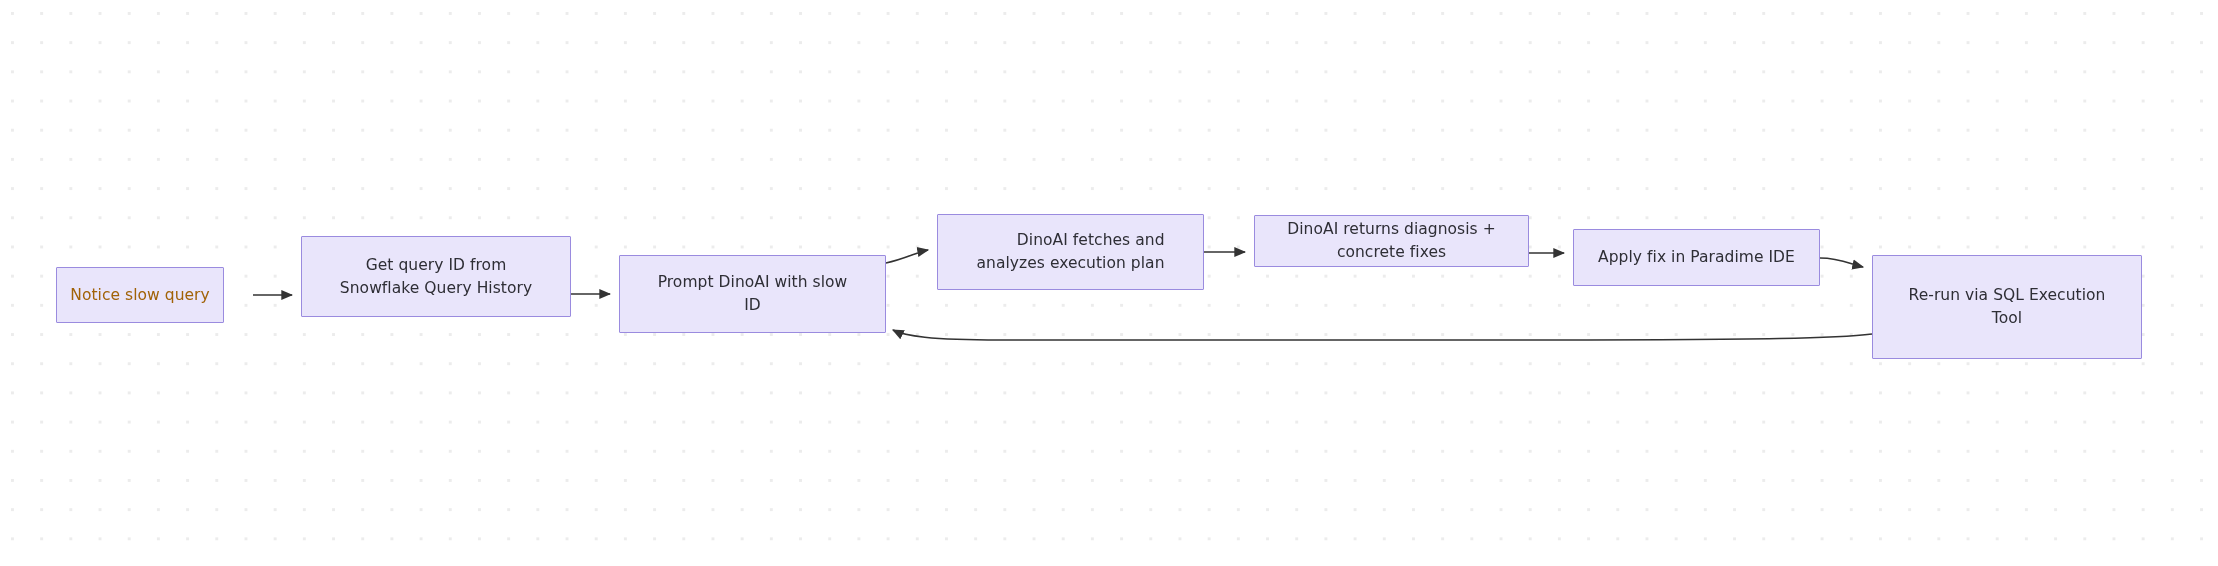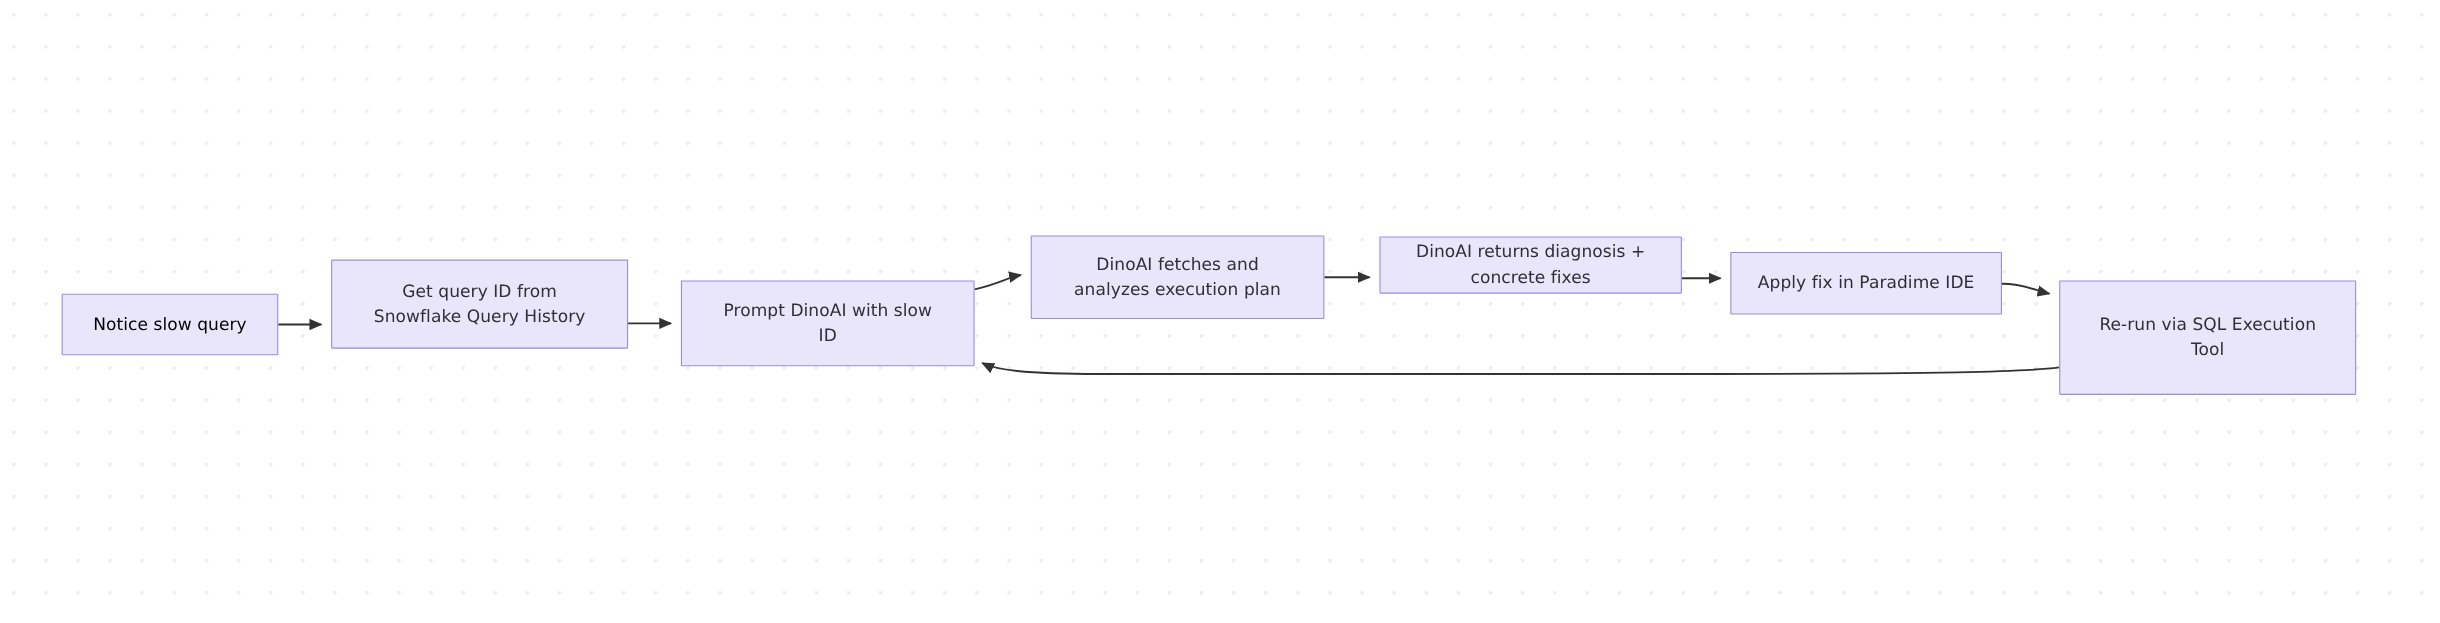--- a/index.html
+++ b/index.html
@@ -69,35 +69,35 @@
 
     <path d="M 1204 252 L 1245 252" fill="none" stroke="#333333" stroke-width="1.7" marker-end="url(#ah)"></path>
 
     <path d="M 1529 253 L 1564 253" fill="none" stroke="#333333" stroke-width="1.7" marker-end="url(#ah)"></path>
 
     <path d="M 1820 258 C 1840 258, 1850 264, 1863 267" fill="none" stroke="#333333" stroke-width="1.7" marker-end="url(#ah)"></path>
 
     <path d="M 1872 334 C 1840 338, 1780 340, 1500 340 L 1000 340 C 930 340, 905 336, 893 330" fill="none" stroke="#333333" stroke-width="1.7" marker-end="url(#ah)"></path>
   </svg>
 
-  <div class="node" style="left: 56px; top: 267px; width: 197px; height: 56px; background: rgb(233, 229, 251); border-color: rgb(154, 139, 223); color: #000000;">
+  <div class="node" style="left: 56px; top: 267px; width: 168px; height: 56px; background: rgb(233, 229, 251); border-color: rgb(154, 139, 223); color: #a16207;">
     <span class="node-label">Notice slow query</span>
   </div>
 
   <div class="node" style="left: 301px; top: 236px; width: 270px; height: 81px; background: rgb(233, 229, 251); border-color: rgb(154, 139, 223); color: rgb(46, 46, 53);">
     <span class="node-label">Get query ID from
 Snowflake Query History</span>
   </div>
 
   <div class="node" style="left: 619px; top: 255px; width: 267px; height: 78px; background: rgb(233, 229, 251); border-color: rgb(154, 139, 223); color: rgb(46, 46, 53);">
     <span class="node-label">Prompt DinoAI with slow
 ID</span>
   </div>
 
-  <div class="node" style="left: 937px; top: 214px; width: 267px; height: 76px; background: rgb(233, 229, 251); border-color: rgb(154, 139, 223); color: rgb(46, 46, 53);">
+  <div class="node" style="left: 937px; top: 214px; width: 267px; height: 76px; background: rgb(233, 229, 251); border-color: rgb(154, 139, 223); color: rgb(46, 46, 53); text-align: right;">
     <span class="node-label">DinoAI fetches and
 analyzes execution plan</span>
   </div>
 
   <div class="node" style="left: 1254px; top: 215px; width: 275px; height: 52px; background: rgb(233, 229, 251); border-color: rgb(154, 139, 223); color: rgb(46, 46, 53);">
     <span class="node-label">DinoAI returns diagnosis +
 concrete fixes</span>
   </div>
 
   <div class="node" style="left: 1573px; top: 229px; width: 247px; height: 57px; background: rgb(233, 229, 251); border-color: rgb(154, 139, 223); color: rgb(46, 46, 53);">

